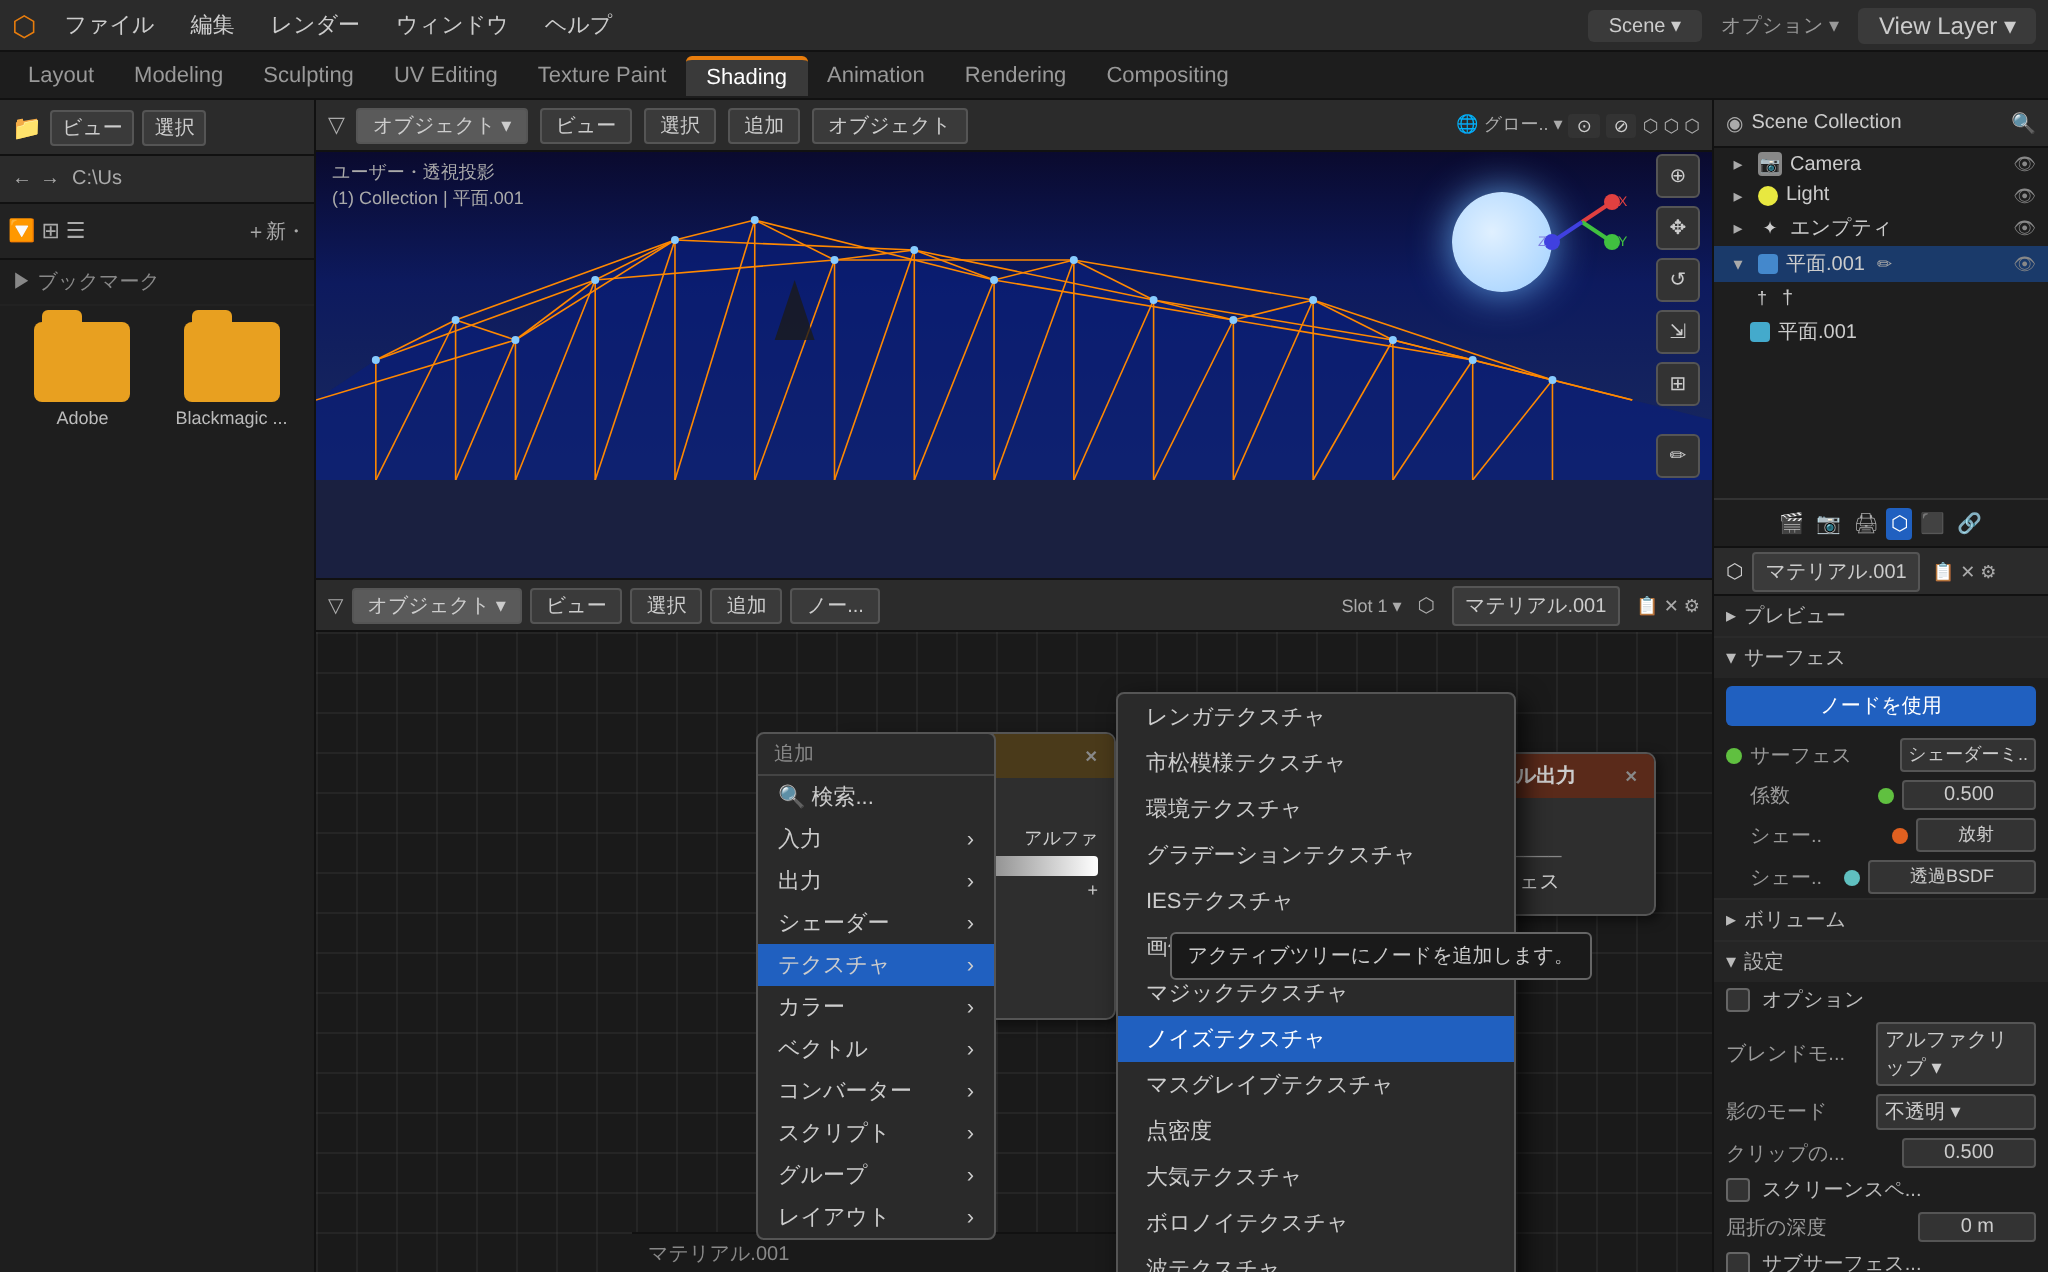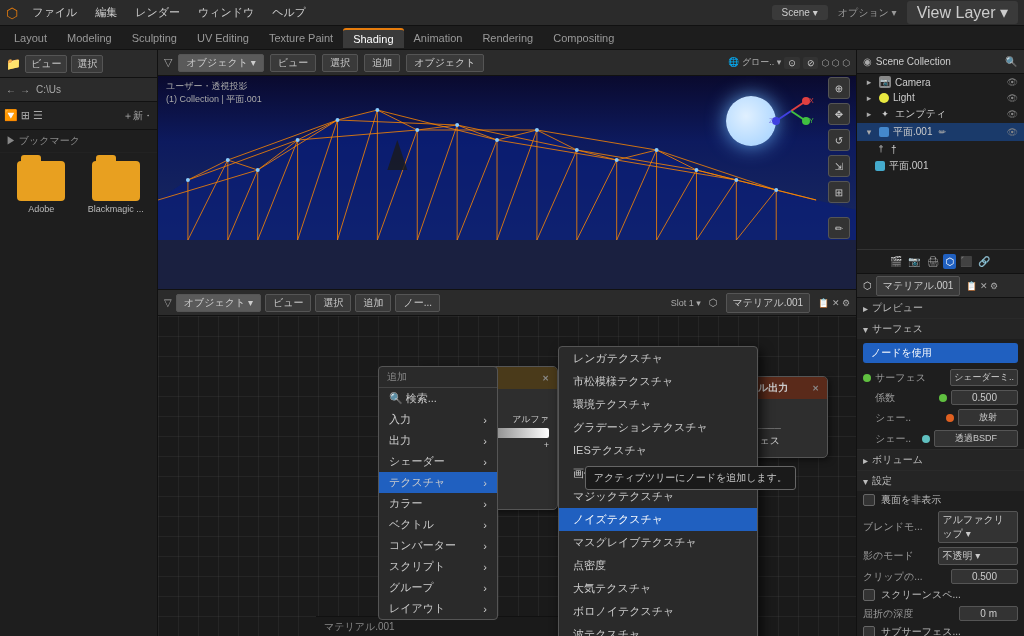--- a/index.html
+++ b/index.html
@@ -562,21 +562,21 @@
 <div id="top-menubar">
   <span style="margin-right:4px; color:#e87d0d; font-size:14px;">⬡</span>
   <span class="menu-item">ファイル</span>
   <span class="menu-item">編集</span>
   <span class="menu-item">レンダー</span>
   <span class="menu-item">ウィンドウ</span>
   <span class="menu-item">ヘルプ</span>
   <div style="flex:1;"></div>
   <span style="background:#3a3a3a; padding:2px 10px; border-radius:3px; font-size:10px; color:#ccc;">Scene ▾</span>
   <span style="margin: 0 8px; font-size:10px; color:#999;">オプション ▾</span>
-  <span style="background:#3a3a3a; padding:2px 10px; border-radius:3px; font-size:16px; color:#ccc;">View Layer ▾</span>
+  <span style="background:#3a3a3a; padding:2px 10px; border-radius:3px; font-size:12px; color:#ccc;">View Layer ▾</span>
 </div>
 
 <div id="workspace-tabs">
   <span class="ws-tab">Layout</span>
   <span class="ws-tab">Modeling</span>
   <span class="ws-tab">Sculpting</span>
   <span class="ws-tab">UV Editing</span>
   <span class="ws-tab">Texture Paint</span>
   <span class="ws-tab active">Shading</span>
   <span class="ws-tab">Animation</span>
@@ -993,21 +993,21 @@
           <span>プレビュー</span>
         </div>
       </div>
 
       <div class="props-section">
         <div class="props-section-header">
           <span>▾</span>
           <span>サーフェス</span>
         </div>
         <div style="margin:4px 6px;">
-          <div style="background:#2060c0; border-radius:3px; padding:3px 8px; text-align:left; font-size:10px; cursor:pointer; color:#fff;">ノードを使用</div>
+          <div style="background:#2060c0; border-radius:3px; padding:3px 8px; text-align:center; font-size:10px; cursor:pointer; color:#fff;">ノードを使用</div>
         </div>
         <div class="props-row">
           <span class="props-dot"></span>
           <span class="props-label">サーフェス</span>
           <span class="props-value" style="font-size:9px; padding:1px 3px;">シェーダーミ..</span>
         </div>
         <div class="props-row">
           <span class="props-label" style="margin-left:12px;">係数</span>
           <span class="props-dot"></span>
           <span class="props-value">0.500</span>
@@ -1031,21 +1031,21 @@
         </div>
       </div>
 
       <div class="props-section">
         <div class="props-section-header">
           <span>▾</span>
           <span>設定</span>
         </div>
         <div class="checkbox-row">
           <div class="checkbox-box"></div>
-          <span>裏面を非表示</span>
+          <span>オプション</span>
         </div>
         <div class="props-dropdown">
           <span class="props-label">ブレンドモ...</span>
           <span class="dropdown-val">アルファクリップ ▾</span>
         </div>
         <div class="props-dropdown">
           <span class="props-label">影のモード</span>
           <span class="dropdown-val">不透明 ▾</span>
         </div>
         <div class="props-row">

